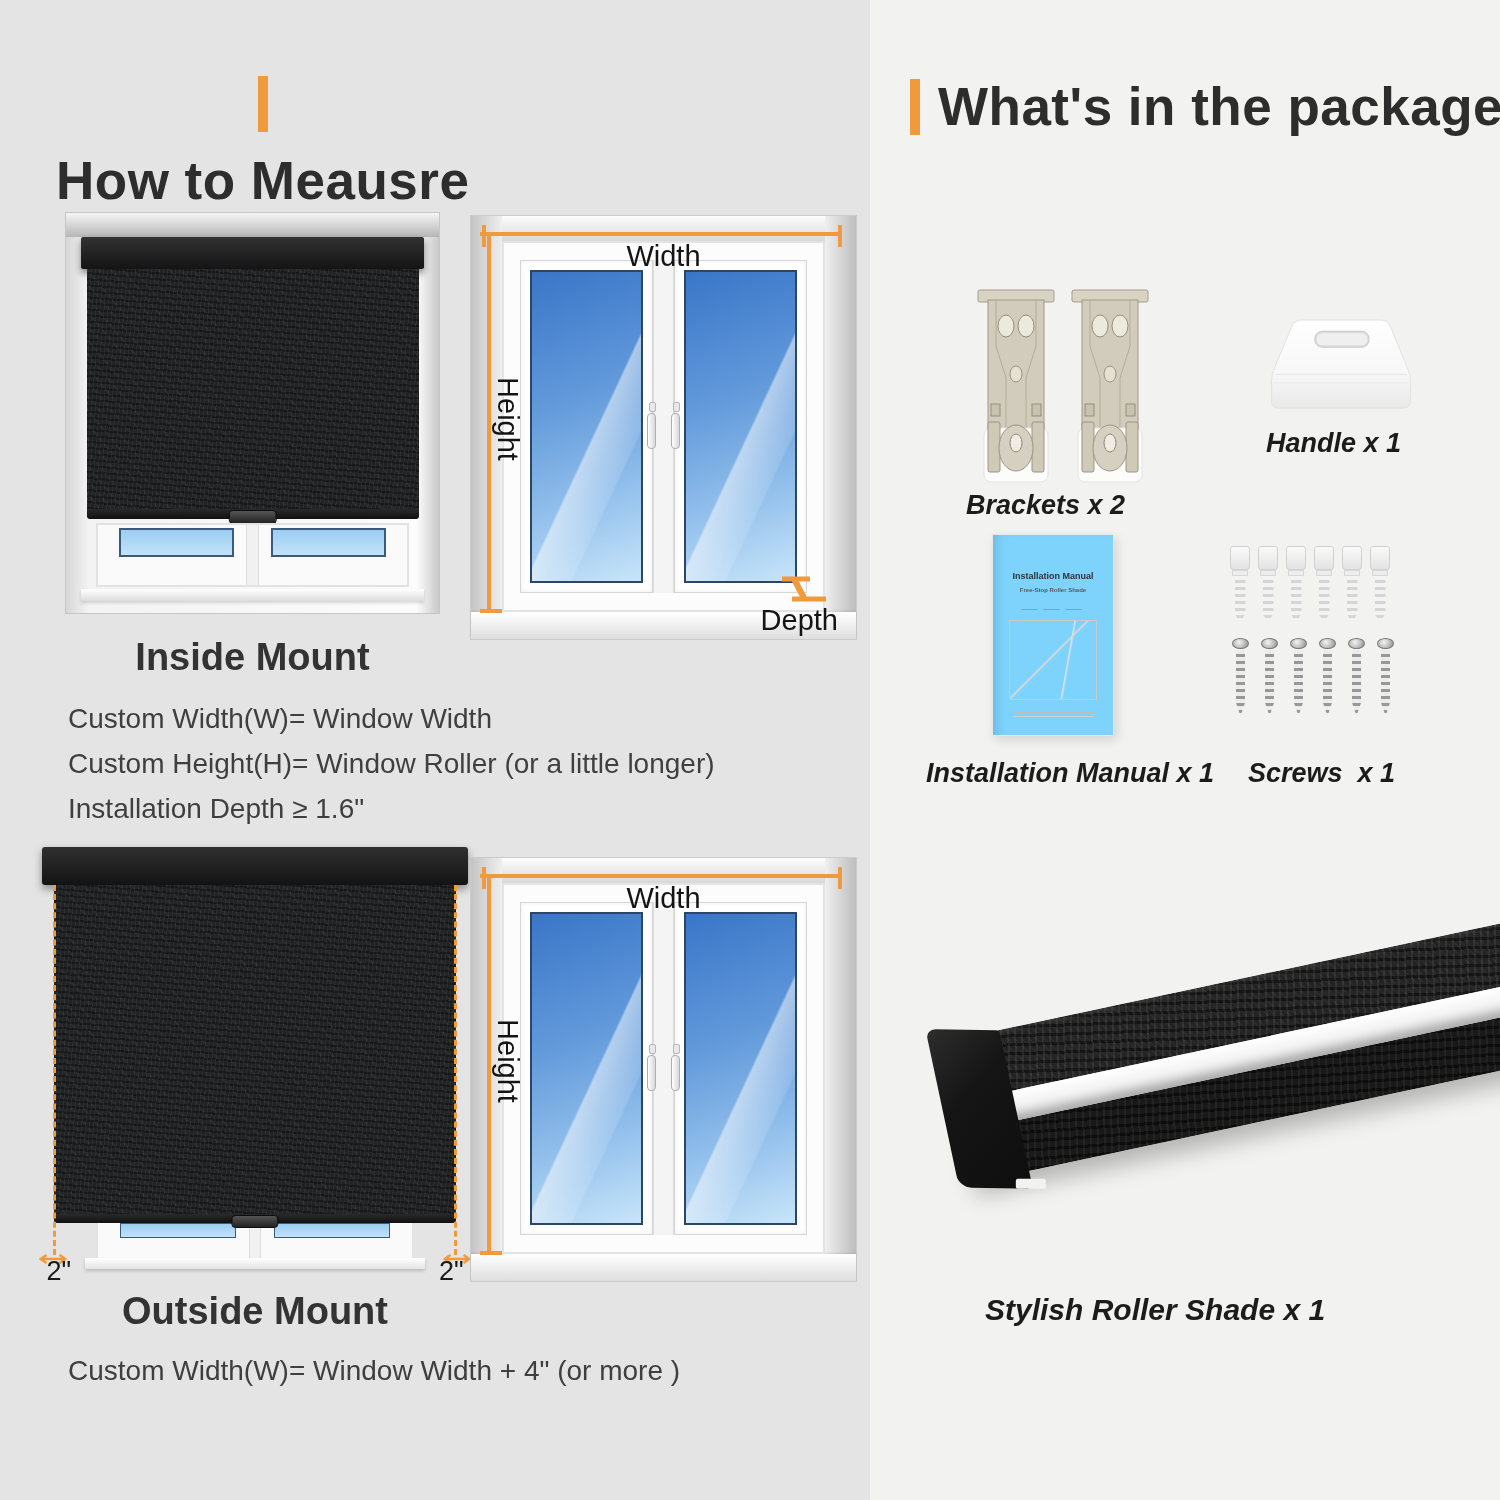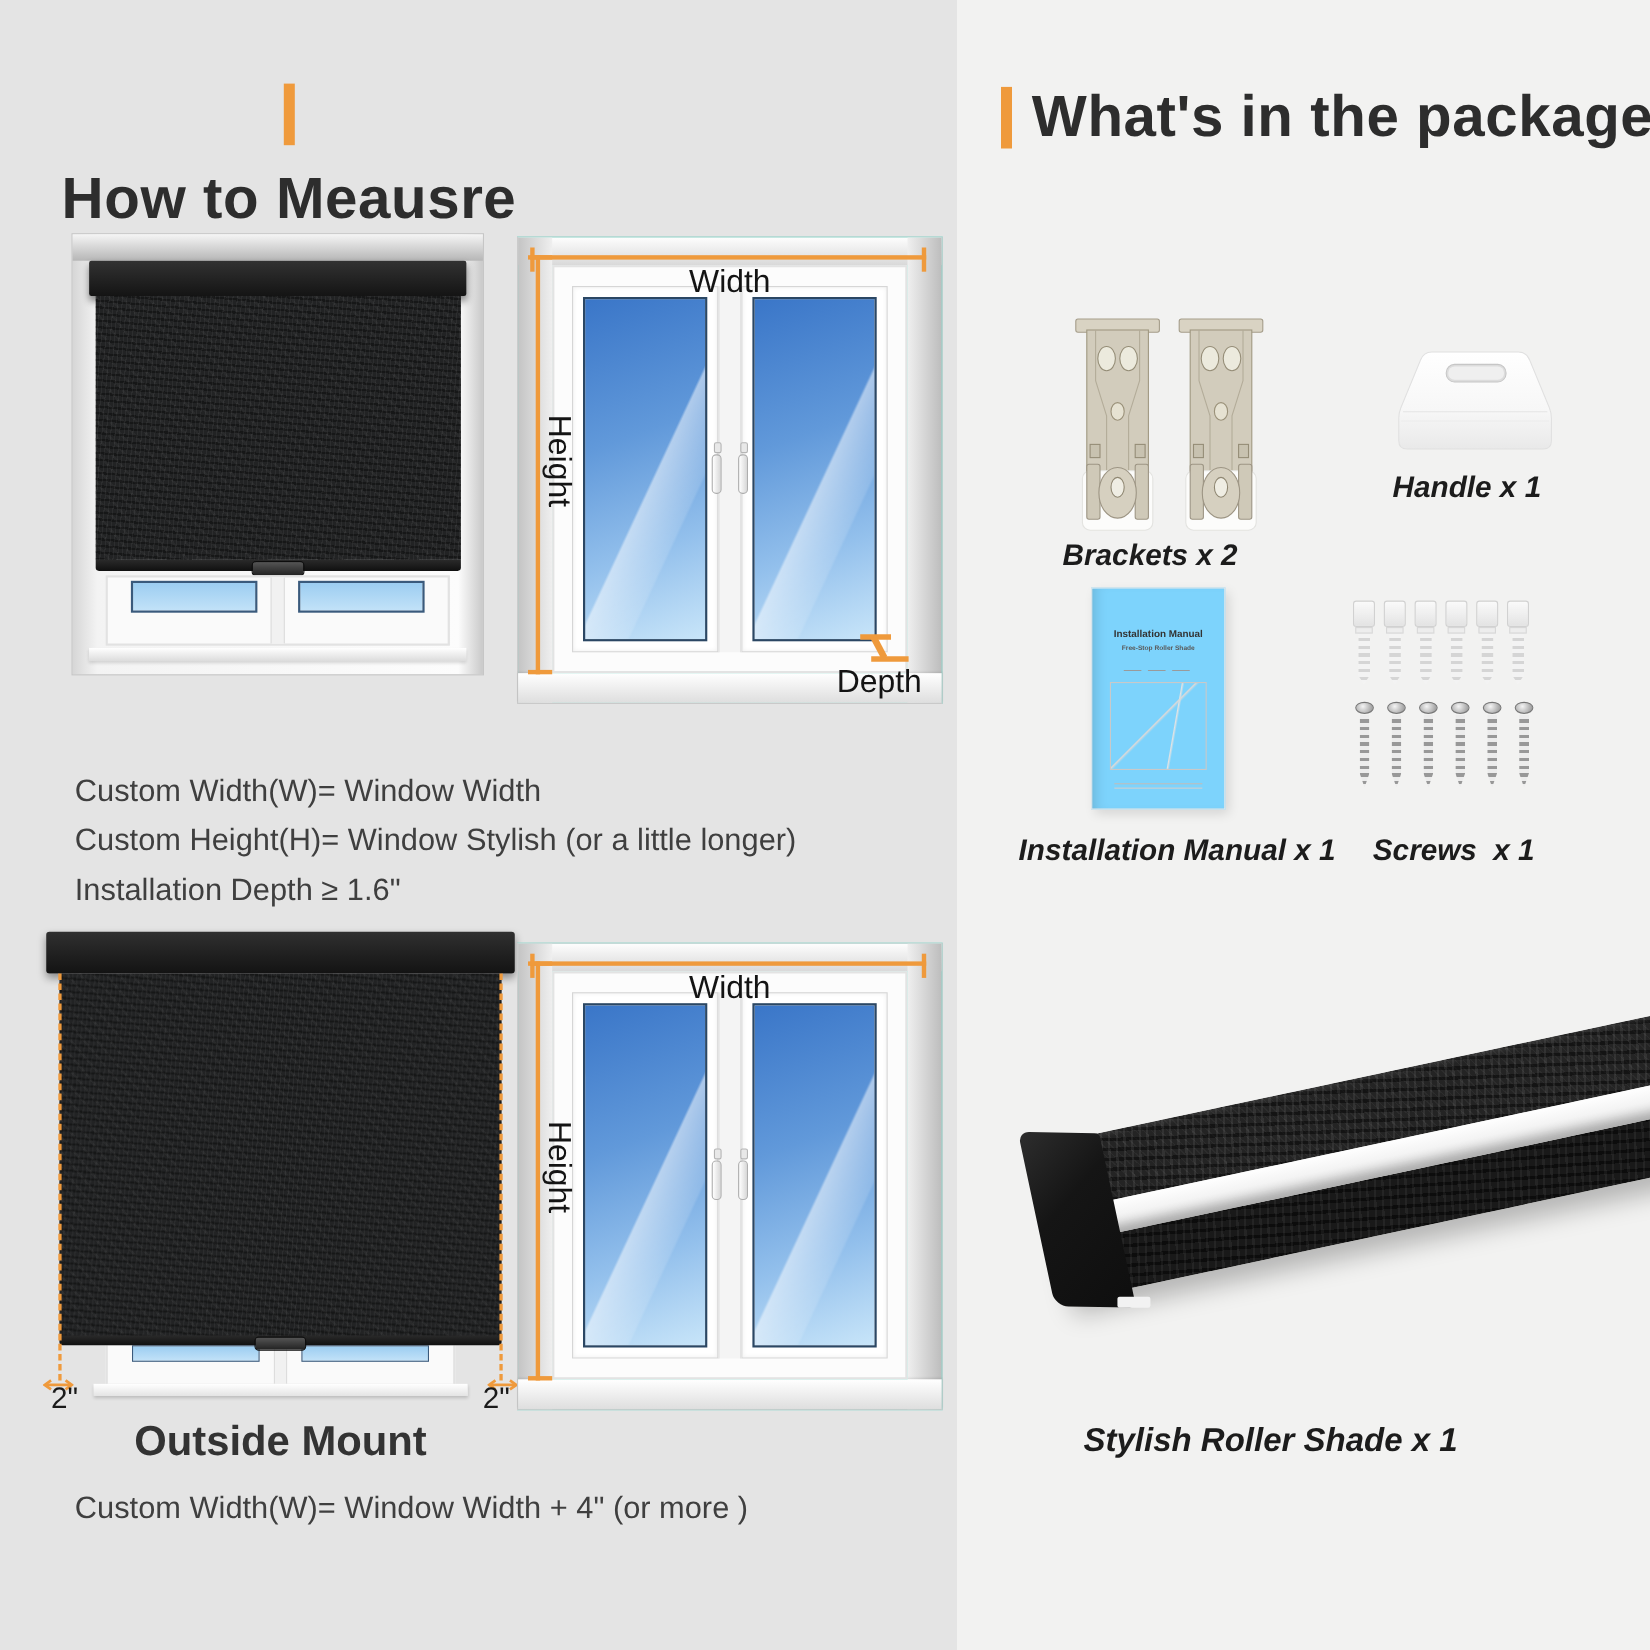--- a/index.html
+++ b/index.html
@@ -79,21 +79,21 @@
   .dash-line.dright{right:3%;}
   .gap-arrow{position:absolute;top:90.8%;width:28px;height:14px;}
   .gap-arrow.gleft{left:-1px;}
   .gap-arrow.gright{right:-1px;}
   .gap-label{position:absolute;top:91.8%;font-size:27px;color:#1a1a1a;}
   .gap-label.glleft{left:1.5%;}
   .gap-label.glright{right:1.5%;}
 
   
   .window-diagram{position:absolute;width:387px;height:425px;
-    background:#5eead4;border:1px solid #cbcbcb;}
+    background:#f0abfc;border:1px solid #cbcbcb;}
   .window-diagram.first{left:470px;top:215px;}
   .window-diagram.second{left:470px;top:857px;}
   .wd-wall-left{position:absolute;left:0;top:0;bottom:0;width:8%;
     background:linear-gradient(90deg,#c4c4c4,#efefef);}
   .wd-wall-right{position:absolute;right:0;top:0;bottom:0;width:8%;
     background:linear-gradient(270deg,#bdbdbd,#efefef);}
   .wd-wall-top{position:absolute;left:0;right:0;top:0;height:6%;
     background:linear-gradient(180deg,#fdfdfd,#d9d9d9);}
   .wd-sill{position:absolute;left:0;right:0;bottom:0;height:6.5%;
     background:linear-gradient(180deg,#ffffff,#dedede);box-shadow:0 -1px 2px rgba(0,0,0,0.1);}
@@ -235,24 +235,25 @@
       <div class="arrow-height"></div>
       <div class="label-height">Height</div>
       <svg class="depth-marker" viewBox="0 0 52 28">
         <path d="M4 4 H32" stroke="#EF9A3C" stroke-width="5" fill="none"></path>
         <path d="M16 4 L26 23" stroke="#EF9A3C" stroke-width="6" fill="none"></path>
         <path d="M14 24 H48" stroke="#EF9A3C" stroke-width="5" fill="none"></path>
       </svg>
       <div class="label-depth">Depth</div>
     </div>
 
+    <div class="mount-heading" style="left:65px;width:375px;top:636px;">Inside Mount</div>
 
     <div class="spec-lines" style="left:68px;top:696px;">
       <p>Custom Width(W)= Window Width</p>
-      <p>Custom Height(H)= Window Stylish (or a little longer)</p>
+      <p>Custom Height(H)= Window Roller (or a little longer)</p>
       <p>Installation Depth ≥ 1.6"</p>
     </div>
 
     <div class="outside-illustration">
       <div class="out-window">
         <div class="pane-sliver sleft"></div>
         <div class="mullion-mini"></div>
         <div class="pane-sliver sright"></div>
       </div>
       <div class="out-sill"></div>

